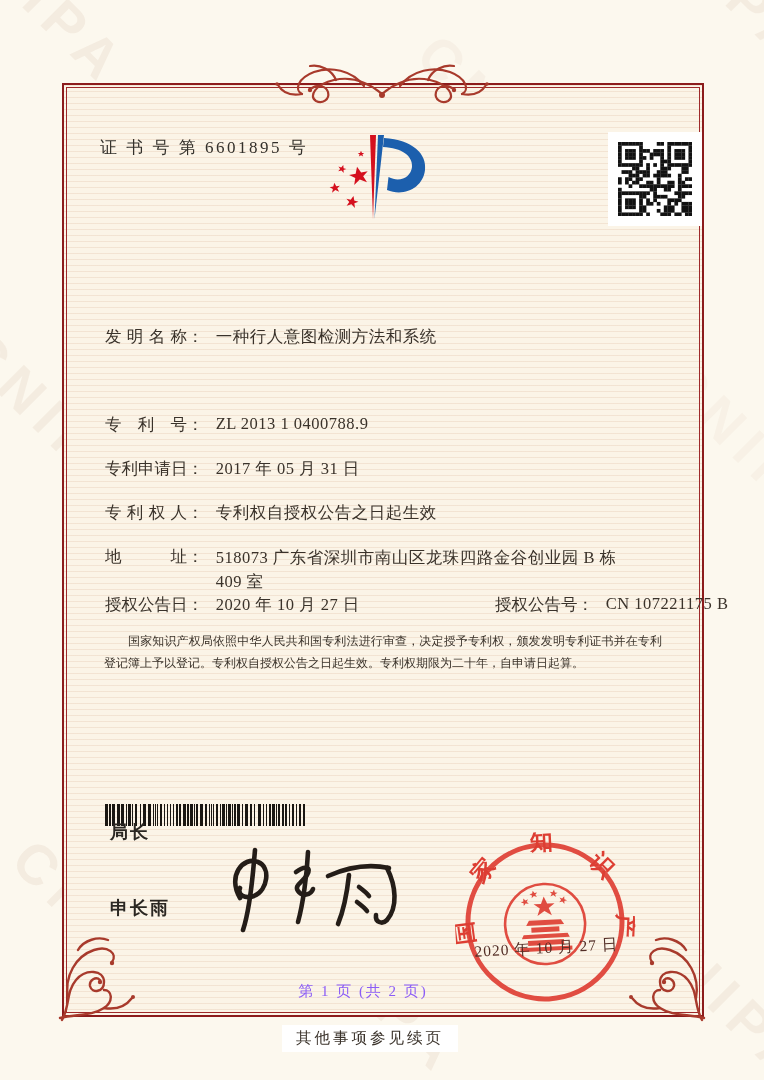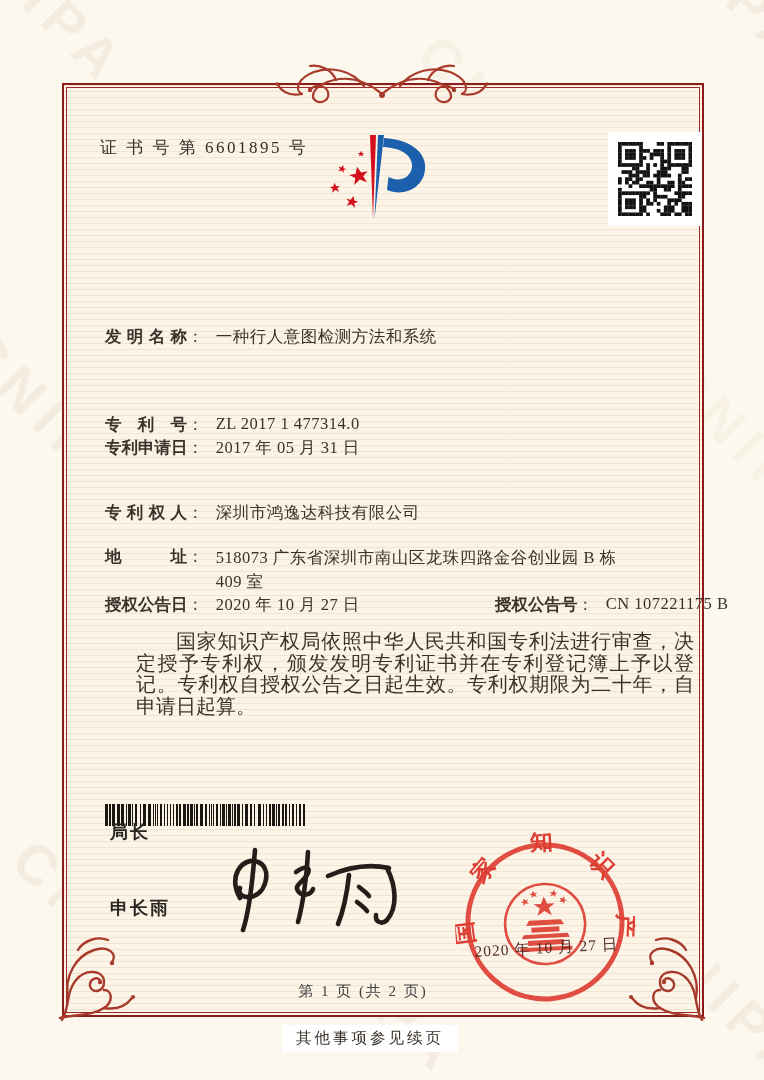--- a/index.html
+++ b/index.html
@@ -63,47 +63,46 @@
   }
   .field{
     position:absolute;left:105px;
     font-size:16.5px;color:#3a322a;
     white-space:nowrap;
   }
   .flabel{
     display:inline-block;width:82px;
     text-align:justify;text-align-last:justify;
     vertical-align:top;
-    font-weight:bold;
   }
   .fcolon{display:inline-block;vertical-align:top;}
   .fvalue{display:inline-block;margin-left:8px;vertical-align:top;letter-spacing:0.5px;}
   .fvalue.wrap{white-space:normal;width:404px;line-height:24px;}
   .grant-no-group{position:absolute;left:390px;top:0;}
   .paras{
     position:absolute;left:104px;top:631px;width:558px;
-    font-size:20px;line-height:21.5px;text-align:justify;color:#3a322a;margin-left:32px;
+    font-size:12px;line-height:21.5px;text-align:justify;color:#3a322a;
   }
   .paras p{text-indent:2em;}
   .barcode{
     position:absolute;left:105px;top:804px;width:210px;height:22px;
     font-size:0;white-space:nowrap;
   }
   .barcode i{display:inline-block;height:22px;background:#1a1713;}
   .signer{
     position:absolute;left:110px;
     font-family:"Liberation Sans","DejaVu Sans",sans-serif;
     font-size:18px;font-weight:600;color:#2b2username;color:#2b2722;
     letter-spacing:2px;
   }
   .signature{position:absolute;left:210px;top:844px;width:200px;height:92px;}
   .seal{position:absolute;left:455px;top:832px;width:180px;height:180px;transform:rotate(-3deg);opacity:0.95;}
   .pagination{
     position:absolute;left:363px;top:982px;transform:translateX(-50%);
-    font-size:15px;color:#404040;letter-spacing:2px;white-space:nowrap;
+    font-size:15px;color:#8b5cf6;letter-spacing:2px;white-space:nowrap;
   }
   .footer-note{
     position:absolute;left:370px;top:1025px;transform:translateX(-50%);
     background:#ffffff;padding:3px 14px;
     font-size:15.5px;color:#3a322a;letter-spacing:3px;white-space:nowrap;
     z-index:4;
   }
   .ornament{position:absolute;z-index:4;pointer-events:none;}
   .orn-top{left:271px;top:54px;width:222px;height:52px;}
   .orn-bl{left:48px;top:936px;width:96px;height:88px;}
@@ -394,29 +393,29 @@
       </svg>
   </div>
 
 
   <div class="field" style="top:326px">
     <span class="flabel">发明名称</span><span class="fcolon">：</span>
     <span class="fvalue">一种行人意图检测方法和系统</span>
   </div>
   <div class="field" style="top:414px">
     <span class="flabel">专利号</span><span class="fcolon">：</span>
-    <span class="fvalue">ZL 2017 1 477314.0</span>
-  </div>
-  <div class="field" style="top:437px">
+    <span class="fvalue">ZL 2013 1 0400788.9</span>
+  </div>
+  <div class="field" style="top:458px">
     <span class="flabel">专利申请日</span><span class="fcolon">：</span>
     <span class="fvalue">2017 年 05 月 31 日</span>
   </div>
   <div class="field" style="top:502px">
     <span class="flabel">专利权人</span><span class="fcolon">：</span>
-    <span class="fvalue">深圳市鸿逸达科技有限公司</span>
+    <span class="fvalue">专利权自授权公告之日起生效</span>
   </div>
   <div class="field" style="top:546px">
     <span class="flabel">地址</span><span class="fcolon">：</span>
     <span class="fvalue wrap">518073 广东省深圳市南山区龙珠四路金谷创业园 B 栋 409 室</span>
   </div>
 
   <div class="field" style="top:594px;right:62px">
     <span class="flabel">授权公告日</span><span class="fcolon">：</span>
     <span class="fvalue">2020 年 10 月 27 日</span>
     <span class="grant-no-group">

